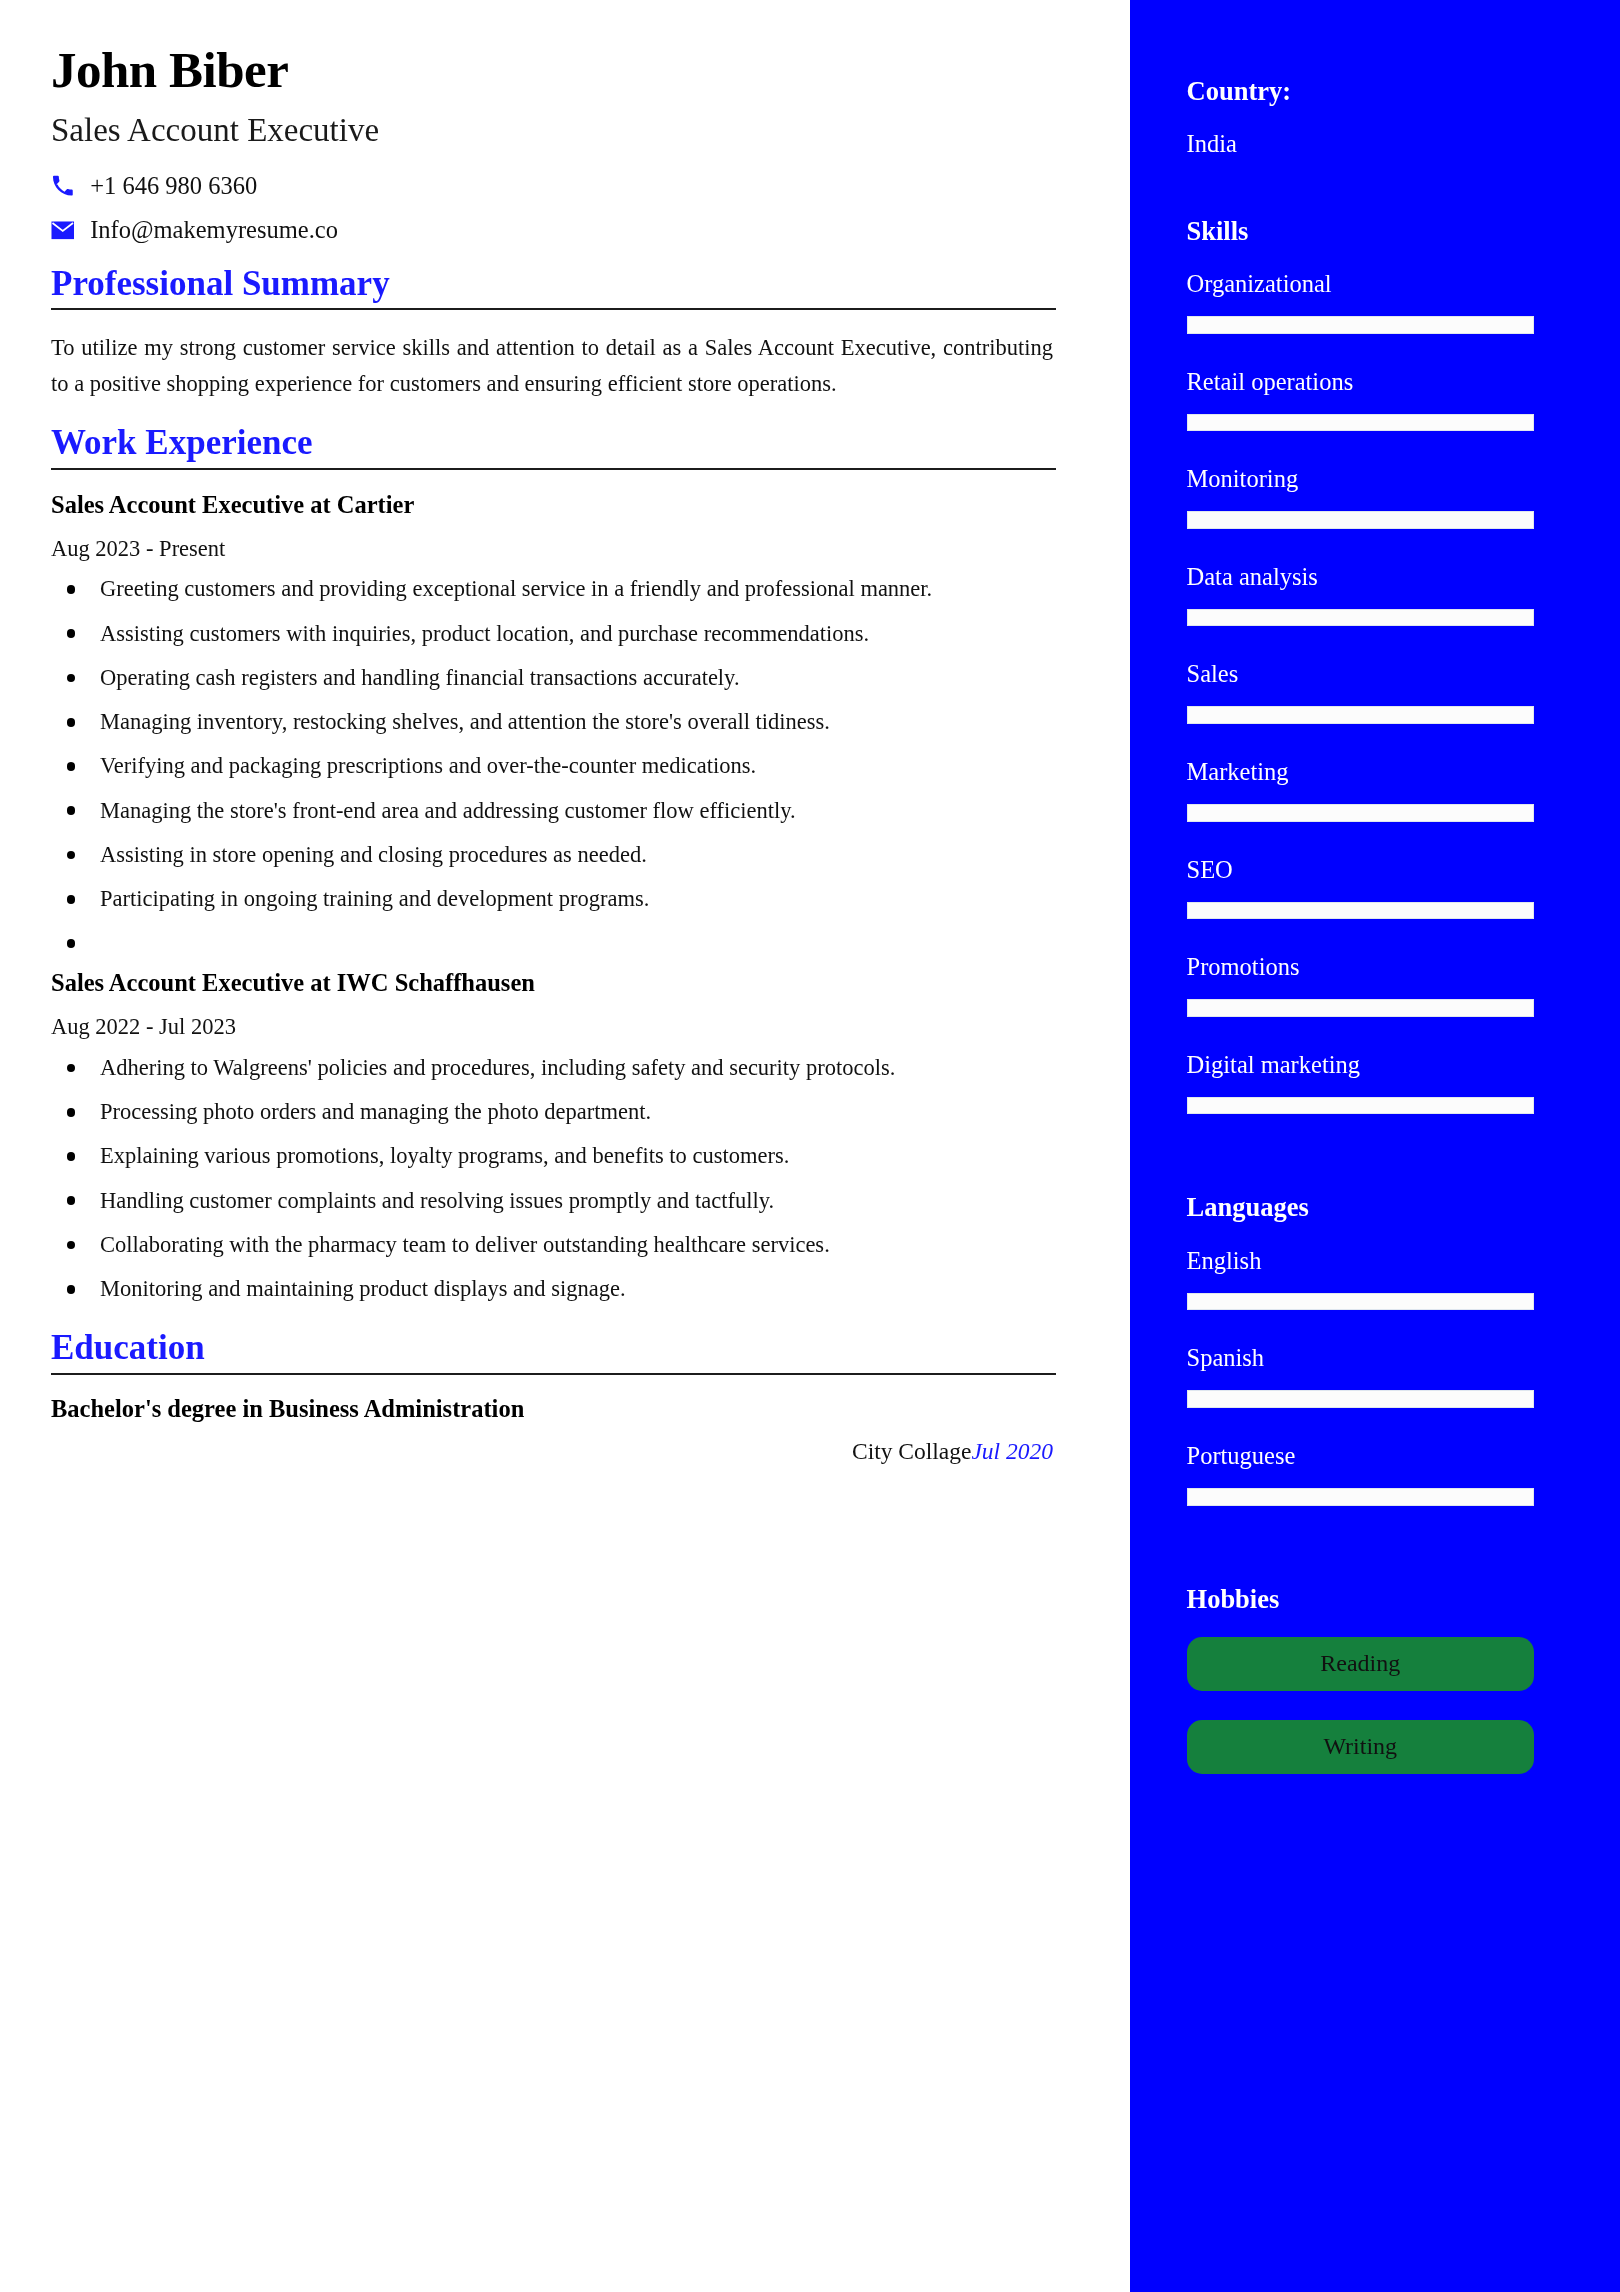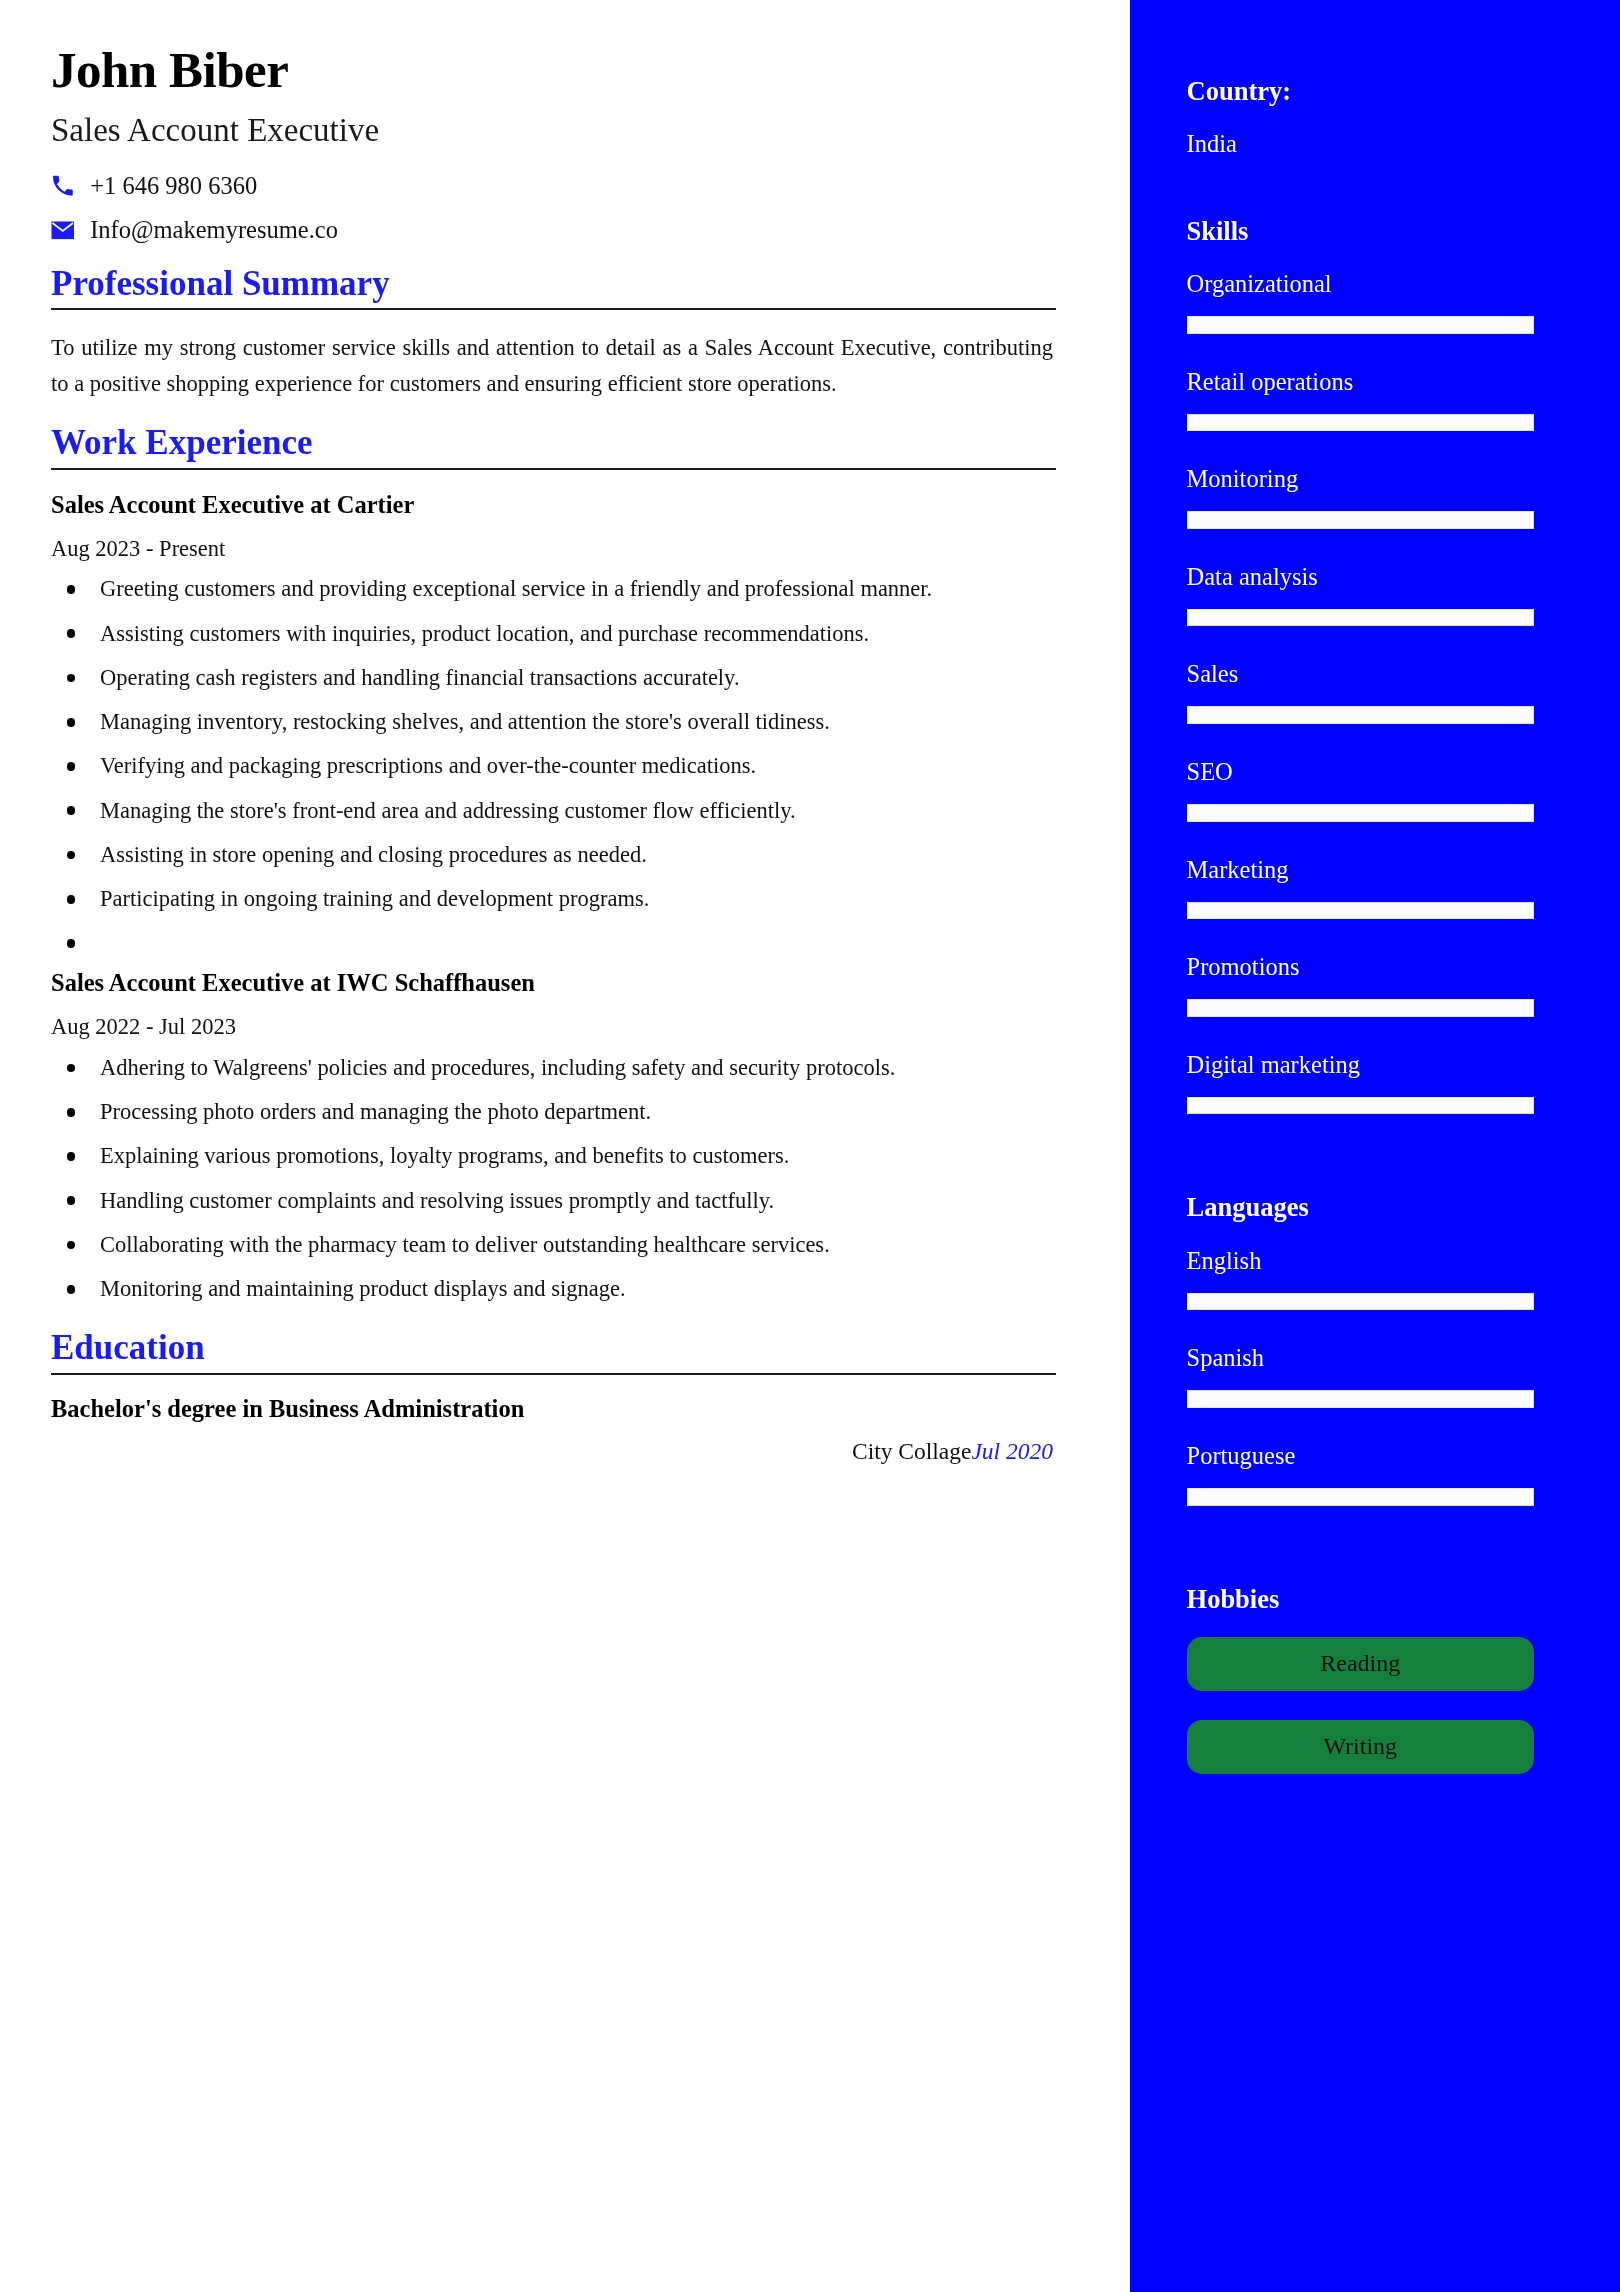--- a/index.html
+++ b/index.html
@@ -345,27 +345,27 @@
               <div class="meter-fill" style="width: 100%;"></div>
             </div>
           </div>
           <div class="meter-row">
             <div class="meter-label">Sales</div>
             <div class="meter-track">
               <div class="meter-fill" style="width: 100%;"></div>
             </div>
           </div>
           <div class="meter-row">
+            <div class="meter-label">Marketing</div>
+            <div class="meter-track">
+              <div class="meter-fill" style="width: 100%;"></div>
+            </div>
+          </div>
+          <div class="meter-row">
             <div class="meter-label">SEO</div>
-            <div class="meter-track">
-              <div class="meter-fill" style="width: 100%;"></div>
-            </div>
-          </div>
-          <div class="meter-row">
-            <div class="meter-label">Marketing</div>
             <div class="meter-track">
               <div class="meter-fill" style="width: 100%;"></div>
             </div>
           </div>
           <div class="meter-row">
             <div class="meter-label">Promotions</div>
             <div class="meter-track">
               <div class="meter-fill" style="width: 100%;"></div>
             </div>
           </div>

